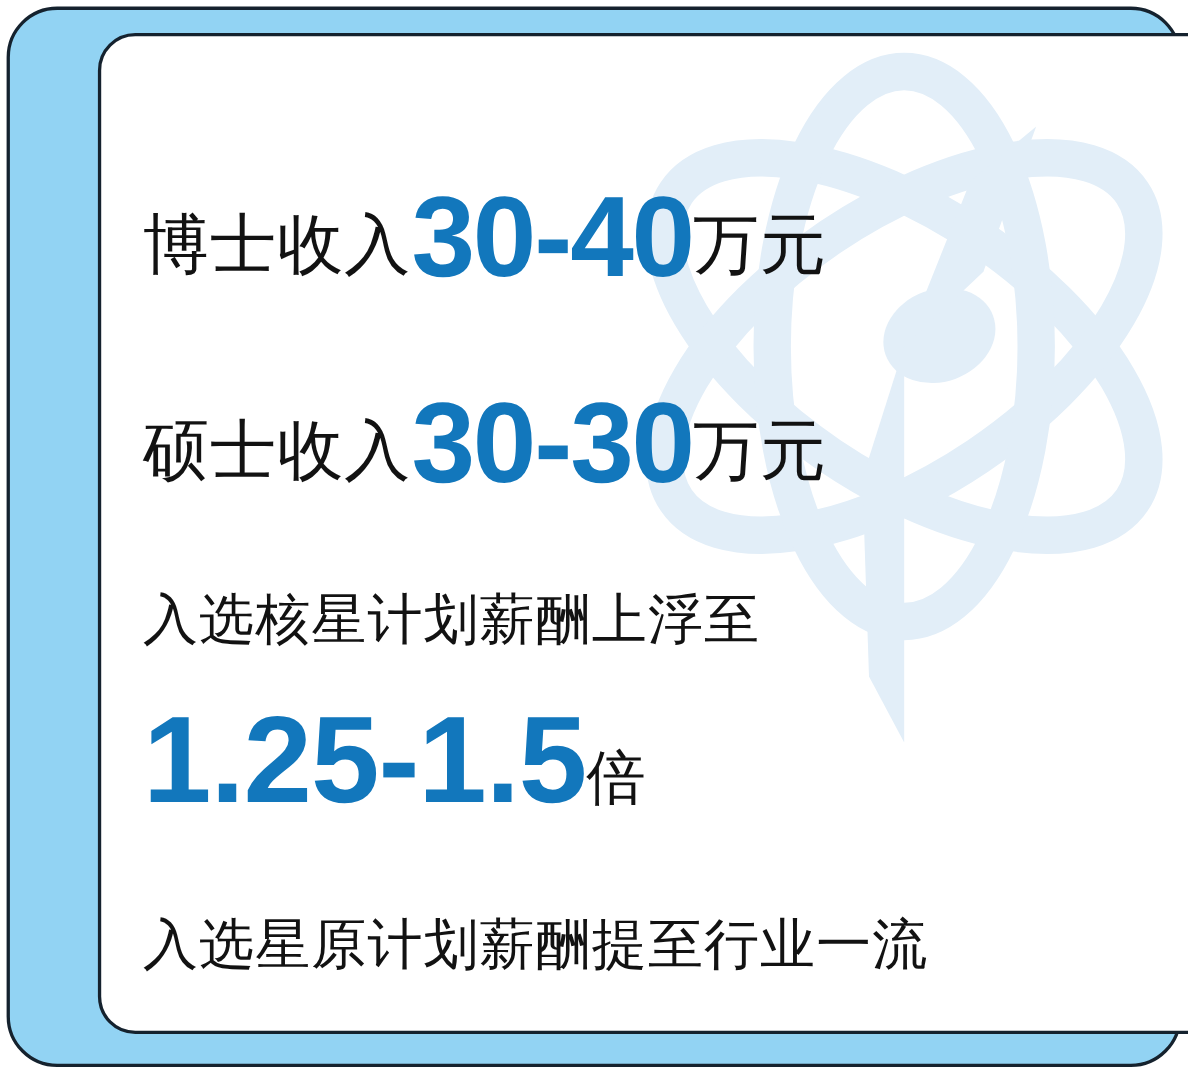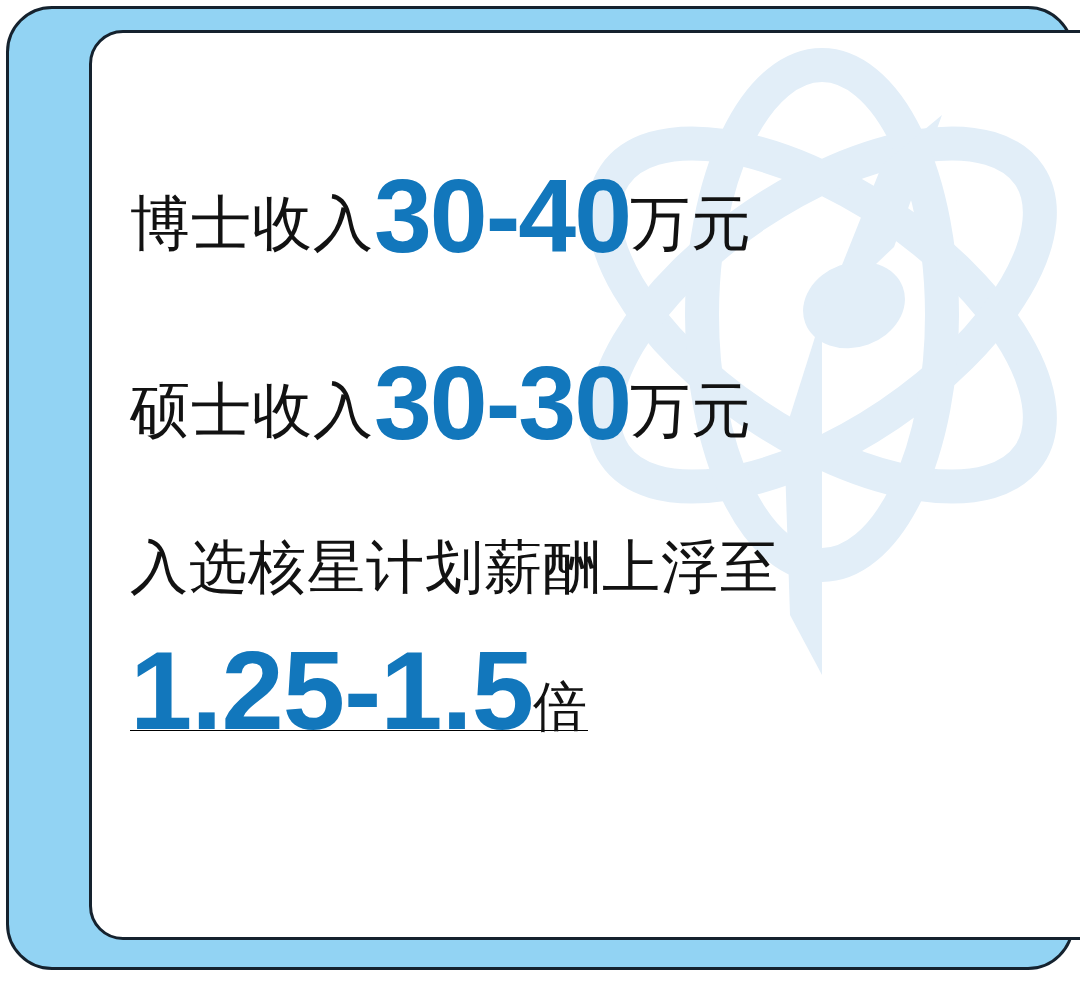--- a/index.html
+++ b/index.html
@@ -101,25 +101,25 @@
     font-weight: 700;
     font-size: 112px;
     letter-spacing: -1px;
     vertical-align: baseline;
   }
 
   
   #line-phd    { top: 123px; }
   #line-master { top: 310px; }
   #line-hexing { top: 505px; }
-  #line-mult   { top: 602px; text-decoration: underline; }
+  #line-mult   { top: 602px; }
   #line-xingyuan { top: 800px; }
 
   #line-hexing .cjk,
-  #line-xingyuan .cjk { font-size: 58px; }
+  #line-xingyuan .cjk { font-size: 50px; }
 
   #line-mult .cjk { font-size: 54px; position: relative; top: -4px; }
 </style>
 </head>
 <body>
 
 <div id="stage">
 
   <div class="outer-frame"></div>
 
@@ -151,16 +151,19 @@
       </div>
 
       <div class="line" id="line-hexing">
         <span class="cjk">入选核星计划薪酬上浮至</span>
       </div>
 
       <div class="line" id="line-mult">
         <span class="num-big">1.25-1.5</span><span class="cjk">倍</span>
       </div>
 
+      <div class="line" id="line-xingyuan">
+        <span class="cjk">入选星原计划薪酬提至行业一流</span>
+      </div>
 
     </div>
   </div>
 </div>
 
 </body></html>

